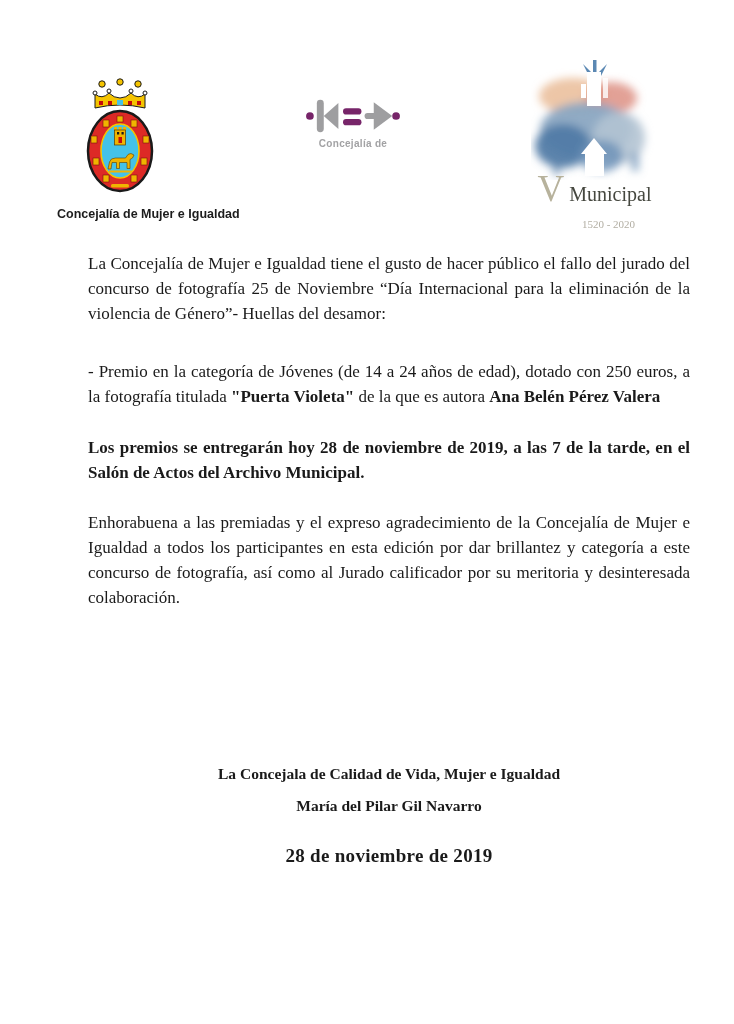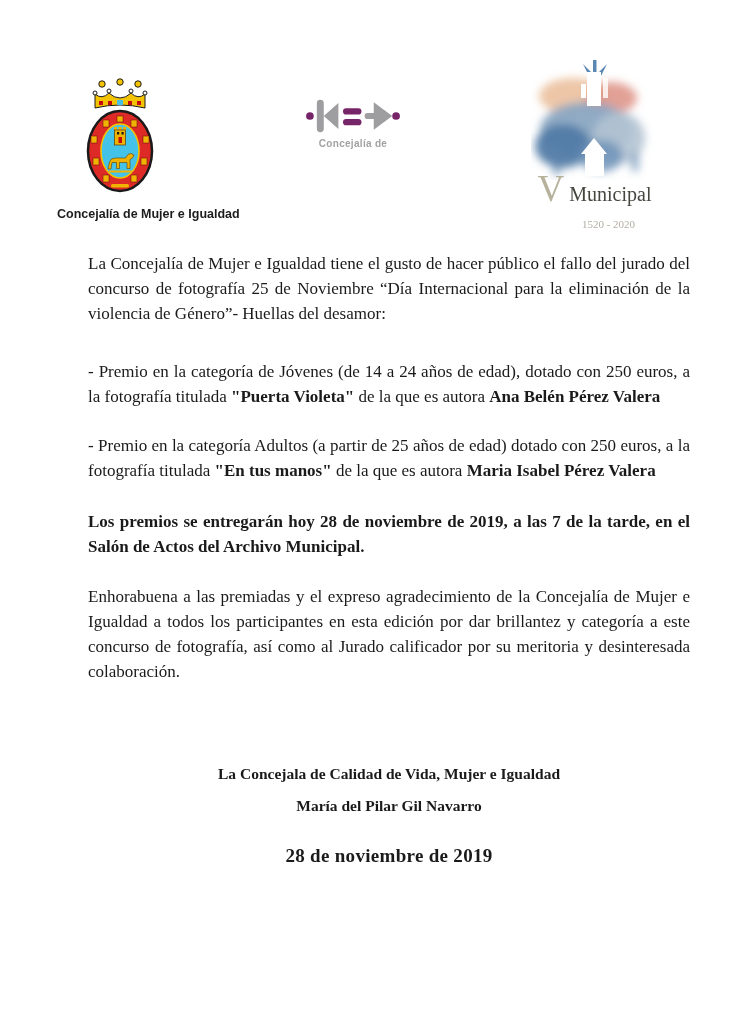--- a/index.html
+++ b/index.html
@@ -160,21 +160,20 @@
       </div>
       <div class="cyears">1520 - 2020</div>
     </div>
   </div>
 
   <div class="doc">
     <p>La Concejalía de Mujer e Igualdad tiene el gusto de hacer público el fallo del jurado del concurso de fotografía 25 de Noviembre “Día Internacional para la eliminación de la violencia de Género”- Huellas del desamor:</p>
 
     <p class="gap-a"><span>- Premio en la categoría de Jóvenes (de 14 a 24 años de edad), dotado con 250 euros, a la fotografía titulada </span><span class="bold">"Puerta Violeta"</span><span> de la que es autora </span><span class="bold">Ana Belén Pérez Valera</span></p>
 
-    <p class="gap-b"><span>- Premio en la categoría Adultos (a partir de 25 años de edad)  dotado con 250 euros, a la fotografía titulada </span><span class="bold">"En tus manos"</span><span> de la que es autora </span><span class="bold">Maria Isabel Pérez Valera</span></p>
 
     <p class="gap-c bold">Los premios se entregarán hoy 28 de noviembre de 2019, a las 7 de la tarde, en el Salón de Actos del Archivo Municipal.</p>
 
     <p class="gap-d">Enhorabuena a las premiadas y el expreso agradecimiento de la Concejalía de Mujer e Igualdad a todos los participantes en esta edición por dar brillantez y categoría a este concurso de fotografía, así como al Jurado calificador por su meritoria y desinteresada colaboración.</p>
   </div>
 
   <div class="sig sig-name">María del Pilar Gil Navarro</div>
   <div class="sig sig-role">La Concejala de Calidad de Vida, Mujer e Igualdad</div>
   <div class="sig sig-date">28 de noviembre de 2019</div>
 

